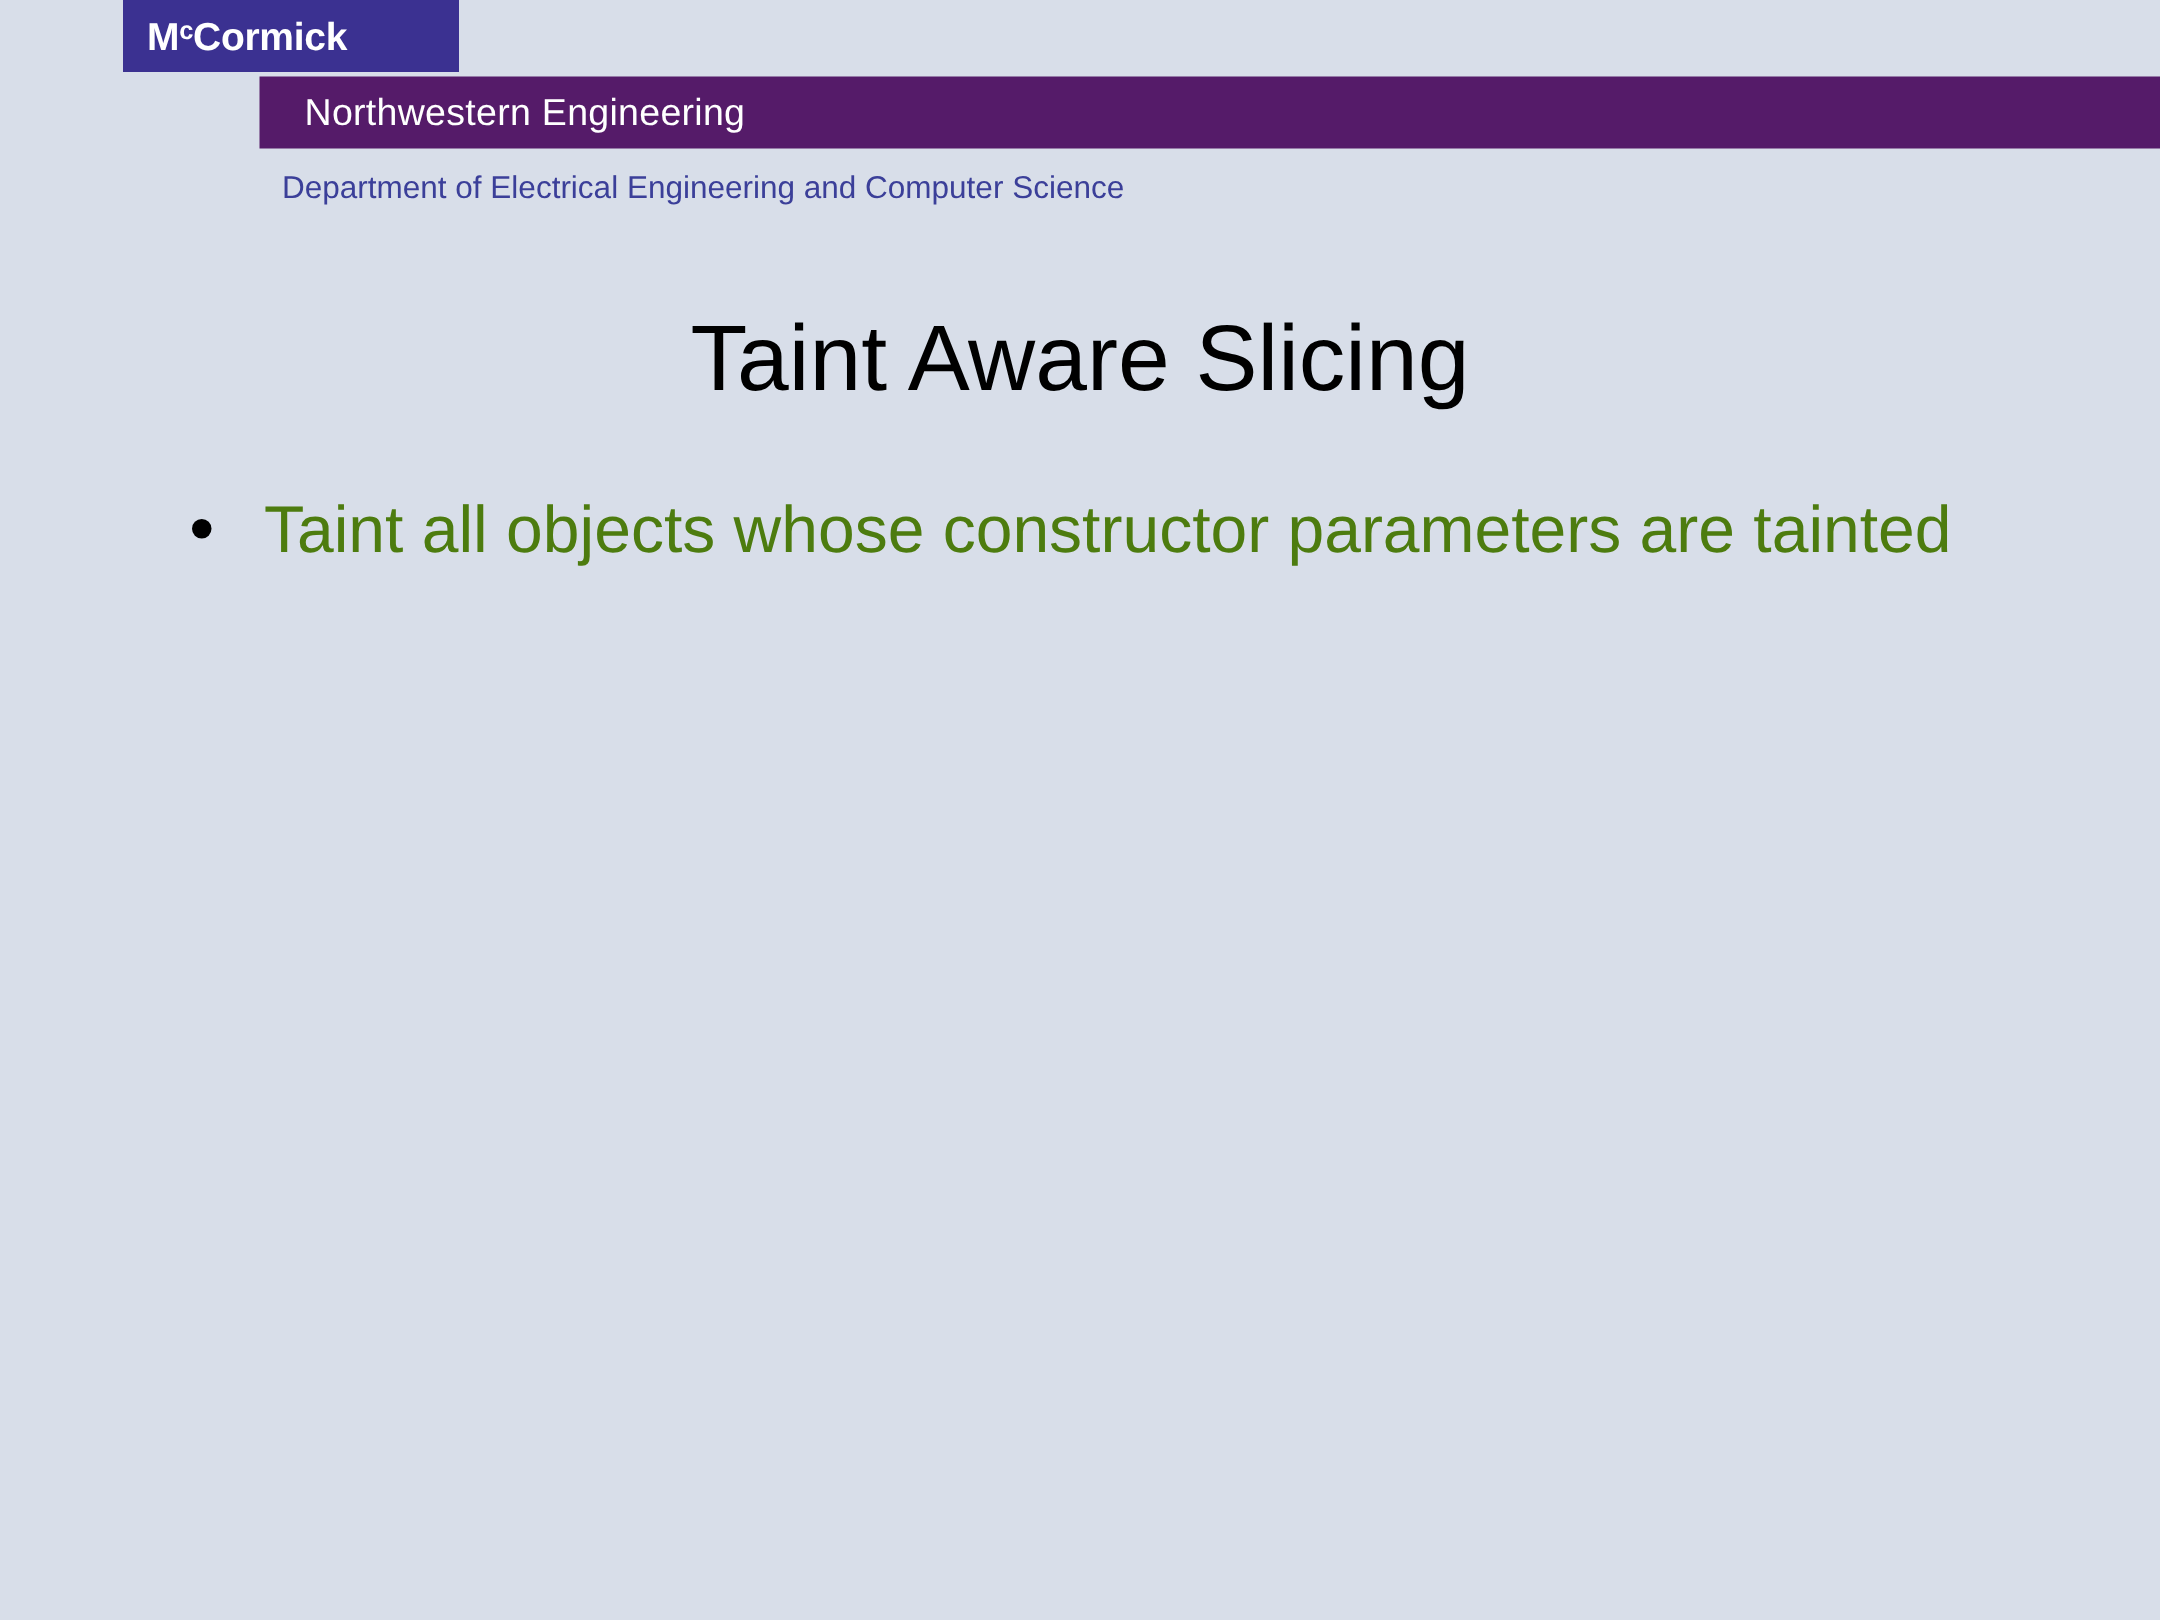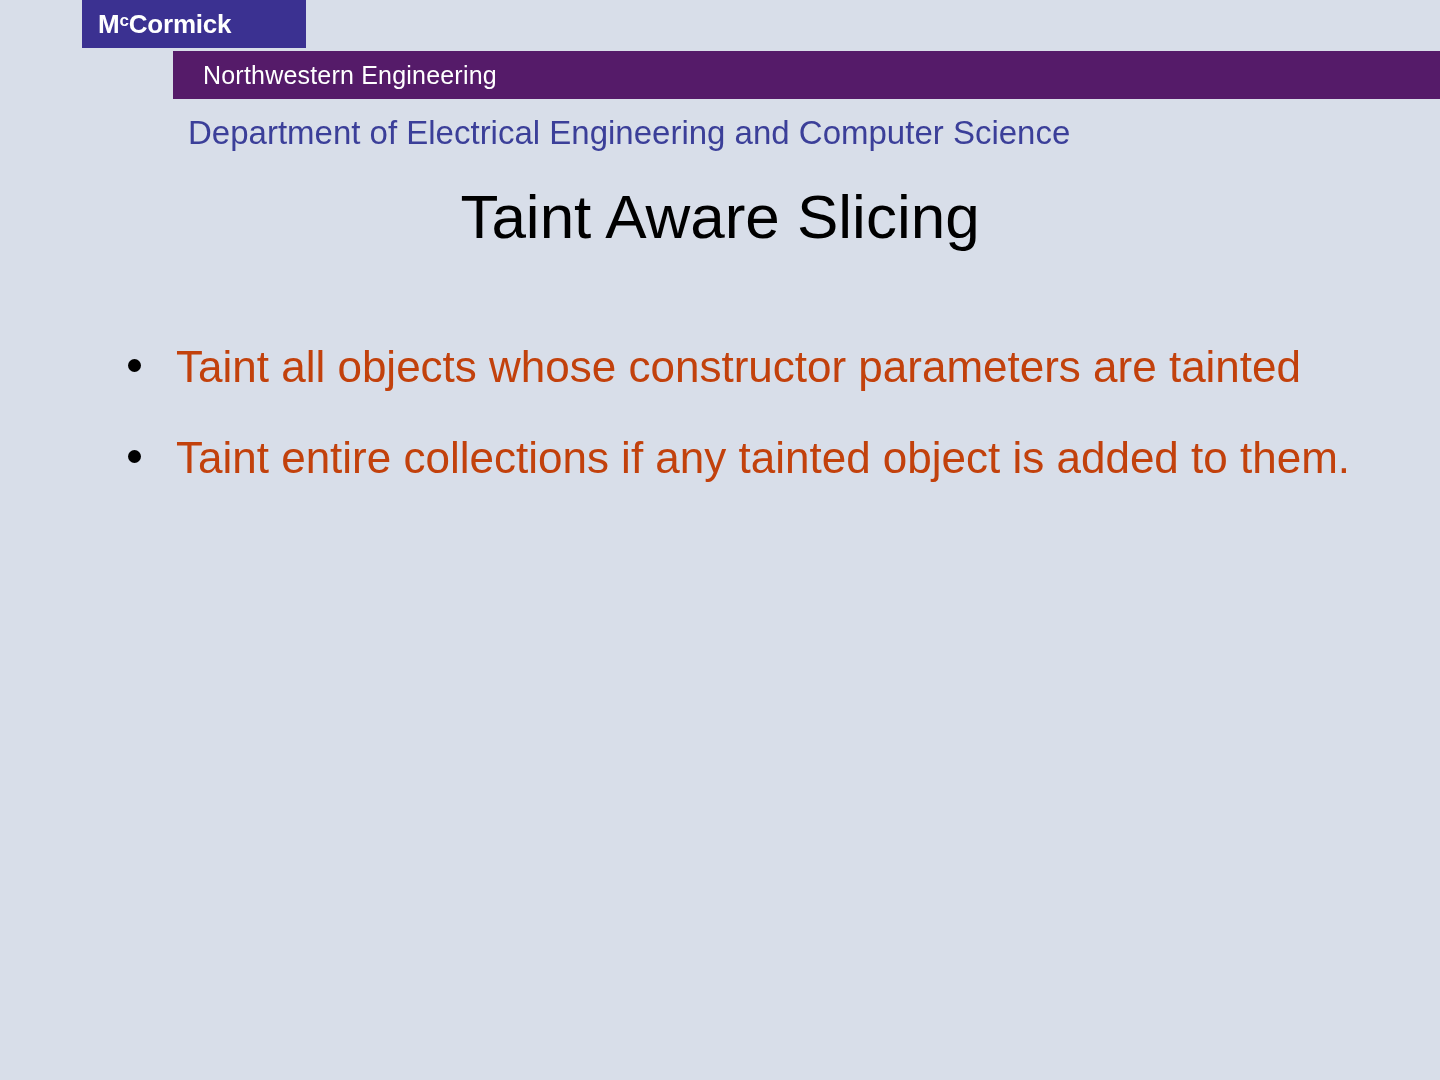--- a/index.html
+++ b/index.html
@@ -83,30 +83,30 @@
     white-space: nowrap;
     letter-spacing: 0.2px;
   }
 
   #department-line {
     position: absolute;
     left: 188px;
     top: 113px;
     color: #3b3f99;
     font-family: "Liberation Sans", sans-serif;
-    font-size: 33px;
+    font-size: 21px;
     line-height: 1.2;
     white-space: nowrap;
   }
 
   
   #slide-title {
     position: absolute;
     left: 0;
-    top: 183px;
+    top: 206px;
     width: 1440px;
     text-align: center;
     color: #000000;
     font-family: "Liberation Sans", sans-serif;
     font-weight: normal;
     font-size: 62px;
     line-height: 1.1;
     margin: 0;
     letter-spacing: 0px;
   }
@@ -118,22 +118,22 @@
     top: 322px;
     width: 1250px;
     list-style: none;
     margin: 0;
     padding: 0;
   }
 
   .bullet-item {
     position: relative;
     padding-left: 56px;
-    margin: 13px 0 26px 0;
-    color: #c2410c;
+    margin: 0 0 26px 0;
+    color: #4d7c0f;
     font-family: "Liberation Sans", sans-serif;
     font-size: 44px;
     line-height: 1.47;
     font-weight: normal;
   }
 
   .bullet-item:last-child {
     margin-bottom: 0;
   }
 
@@ -170,19 +170,15 @@
 
   </div>
 
   <h1 id="slide-title">Taint Aware Slicing</h1>
 
   <ul id="bullet-list">
     <li class="bullet-item">
       <span class="bullet-marker"></span>
       <span class="bullet-text">Taint all objects whose constructor parameters are tainted</span>
     </li>
-    <li class="bullet-item">
-      <span class="bullet-marker"></span>
-      <span class="bullet-text">Taint entire collections if any tainted object is added to them.</span>
-    </li>
   </ul>
 
 </div>
 
 </body></html>

